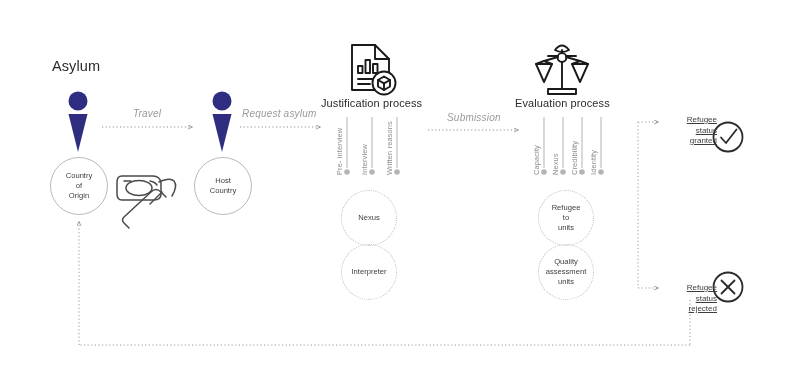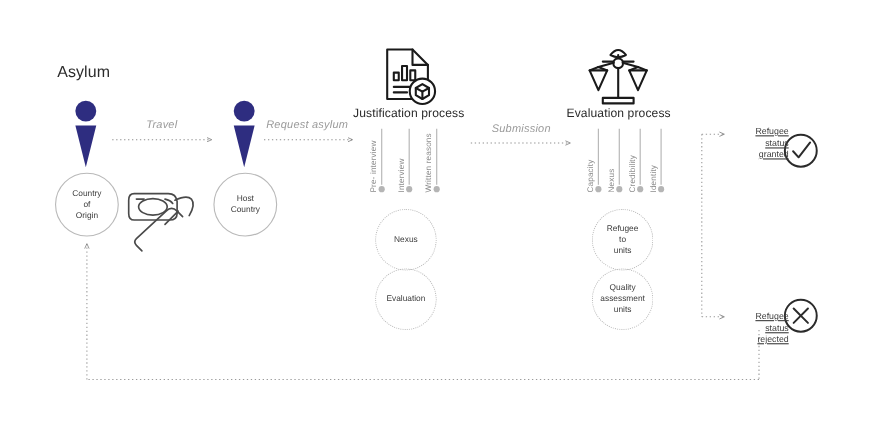--- a/index.html
+++ b/index.html
@@ -243,21 +243,21 @@
   <div>
     <div>Host</div>
     <div>Country</div>
   </div>
 </div>
 
 <div class="abs circle circle-dotted c-lawyer">
   <div>Nexus</div>
 </div>
 <div class="abs circle circle-dotted c-interp">
-  <div>Evaluation</div>
+  <div>Interpreter</div>
 </div>
 
 <div class="abs circle circle-dotted c-referral">
   <div>
     <div>Refugee</div>
     <div>to</div>
     <div>units</div>
   </div>
 </div>
 <div class="abs circle circle-dotted c-quality">

